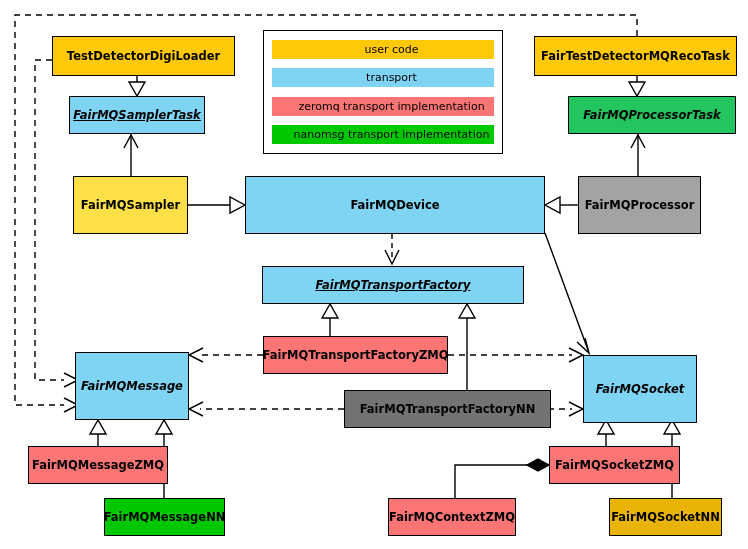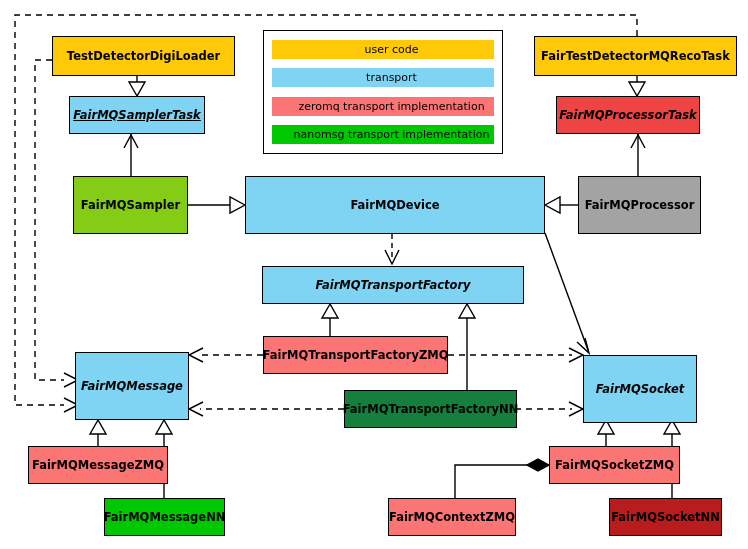--- a/index.html
+++ b/index.html
@@ -189,29 +189,29 @@
     </div>
     <div class="legend-row" style="background:#00C800;">
       <span>nanomsg transport implementation</span>
     </div>
   </div>
 
   <div id="node-layer">
       <div class="node" style="left: 52px; top: 36px; width: 183px; height: 40px; background: rgb(255, 201, 7);">TestDetectorDigiLoader</div>
       <div class="node" style="left: 534px; top: 36px; width: 203px; height: 40px; background: rgb(255, 201, 7);">FairTestDetectorMQRecoTask</div>
       <div class="node abstract" style="left: 69px; top: 96px; width: 136px; height: 38px; background: rgb(127, 212, 244); text-decoration: underline;">FairMQSamplerTask</div>
-      <div class="node abstract" style="left: 556px; top: 96px; width: 144px; height: 38px; background: #ef4444;">FairMQProcessorTask</div>
-      <div class="node" style="left: 73px; top: 176px; width: 115px; height: 58px; background: #84cc16;">FairMQSampler</div>
+      <div class="node abstract" style="left: 568px; top: 96px; width: 168px; height: 38px; background: #22c55e;">FairMQProcessorTask</div>
+      <div class="node" style="left: 73px; top: 176px; width: 115px; height: 58px; background: #fde047;">FairMQSampler</div>
       <div class="node" style="left: 245px; top: 176px; width: 300px; height: 58px; background: rgb(127, 212, 244);">FairMQDevice</div>
       <div class="node" style="left: 578px; top: 176px; width: 123px; height: 58px; background: #a3a3a3;">FairMQProcessor</div>
-      <div class="node abstract" style="left: 262px; top: 266px; width: 262px; height: 38px; background: rgb(127, 212, 244);">FairMQTransportFactory</div>
+      <div class="node abstract" style="left: 262px; top: 266px; width: 262px; height: 38px; background: rgb(127, 212, 244); text-decoration: underline;">FairMQTransportFactory</div>
       <div class="node" style="left: 263px; top: 336px; width: 185px; height: 38px; background: rgb(251, 117, 117);">FairMQTransportFactoryZMQ</div>
-      <div class="node" style="left: 344px; top: 390px; width: 173px; height: 38px; background: #15803d;">FairMQTransportFactoryNN</div>
+      <div class="node" style="left: 344px; top: 390px; width: 207px; height: 38px; background: #737373;">FairMQTransportFactoryNN</div>
       <div class="node abstract" style="left: 75px; top: 352px; width: 114px; height: 68px; background: rgb(127, 212, 244);">FairMQMessage</div>
       <div class="node abstract" style="left: 583px; top: 355px; width: 114px; height: 68px; background: rgb(127, 212, 244); font-style: italic;">FairMQSocket</div>
       <div class="node" style="left: 28px; top: 446px; width: 140px; height: 38px; background: rgb(251, 117, 117);">FairMQMessageZMQ</div>
       <div class="node" style="left: 104px; top: 498px; width: 121px; height: 38px; background: rgb(0, 200, 0);">FairMQMessageNN</div>
       <div class="node" style="left: 549px; top: 446px; width: 131px; height: 38px; background: rgb(251, 117, 117);">FairMQSocketZMQ</div>
-      <div class="node" style="left: 609px; top: 498px; width: 113px; height: 38px; background: #b91c1c;">FairMQSocketNN</div>
+      <div class="node" style="left: 609px; top: 498px; width: 113px; height: 38px; background: #eab308;">FairMQSocketNN</div>
       <div class="node" style="left: 388px; top: 498px; width: 128px; height: 38px; background: rgb(251, 117, 117);">FairMQContextZMQ</div>
     </div>
 
 </div>
 
 </body></html>

